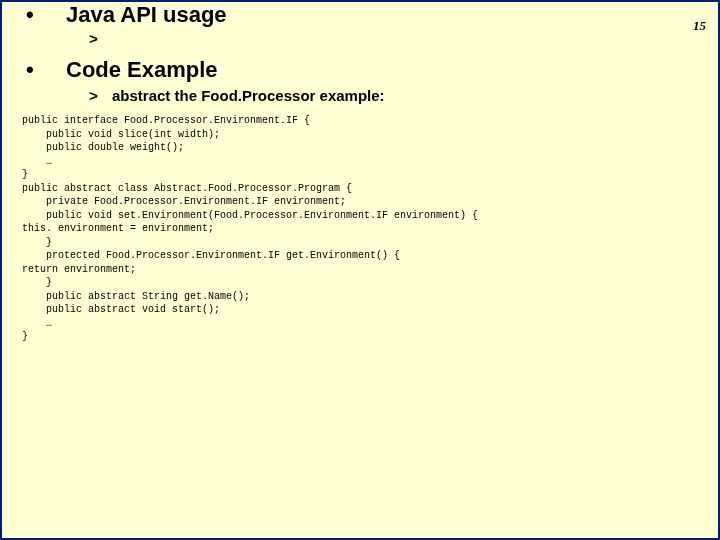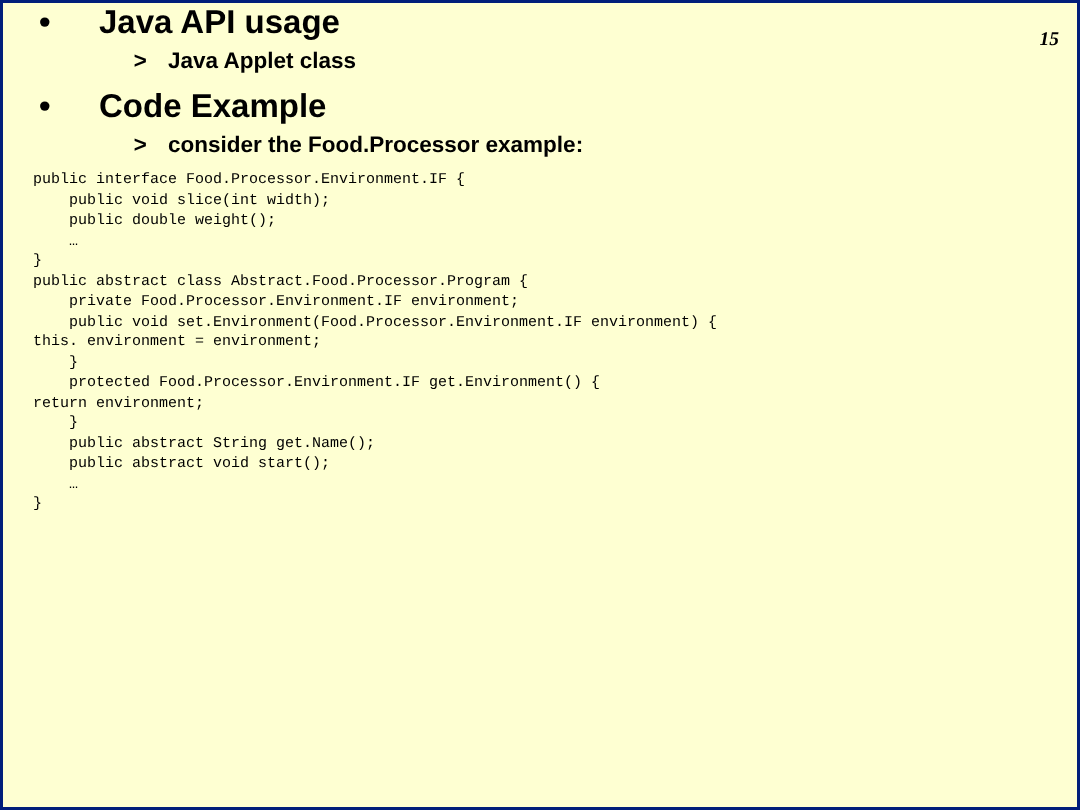--- a/index.html
+++ b/index.html
@@ -98,32 +98,31 @@
   <div class="body">
     <ul class="main">
 
       <li>
         <div class="bullet-row">
           <div class="bullet-dot">•</div>
           <div class="bullet-text">Java API usage</div>
         </div>
         <div class="sub-row">
           <div class="sub-marker">&gt;</div>
-          <div class="sub-text">Java Applet class</div>
         </div>
       </li>
 
       <li>
         <div class="bullet-row">
           <div class="bullet-dot">•</div>
           <div class="bullet-text">Code Example</div>
         </div>
         <div class="sub-row">
           <div class="sub-marker">&gt;</div>
-          <div class="sub-text">consider the Food.Processor example:</div>
+          <div class="sub-text">abstract the Food.Processor example:</div>
         </div>
       </li>
 
     </ul>
 
     <pre class="code">public interface Food.Processor.Environment.IF {
     public void slice(int width);
     public double weight();
     …
 }

